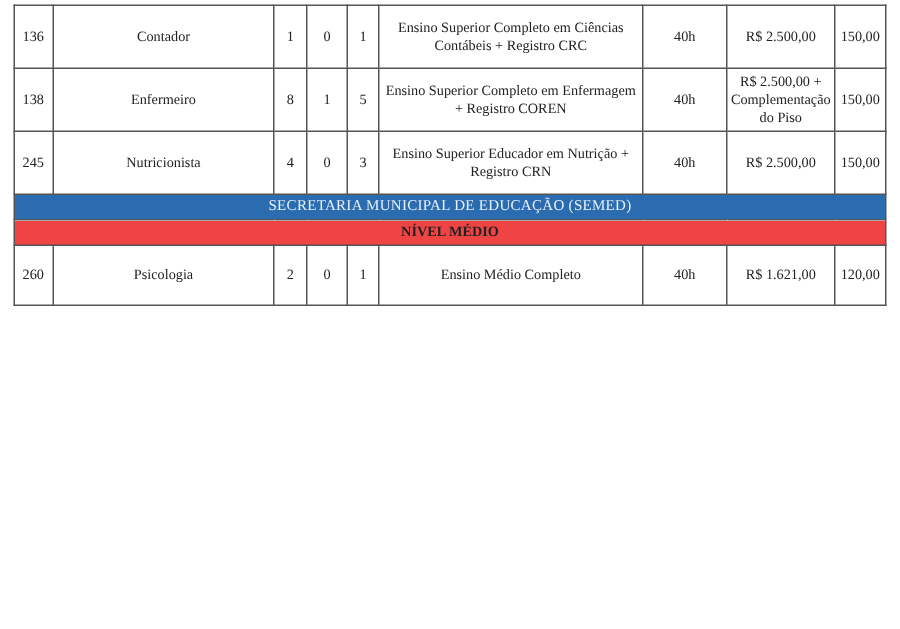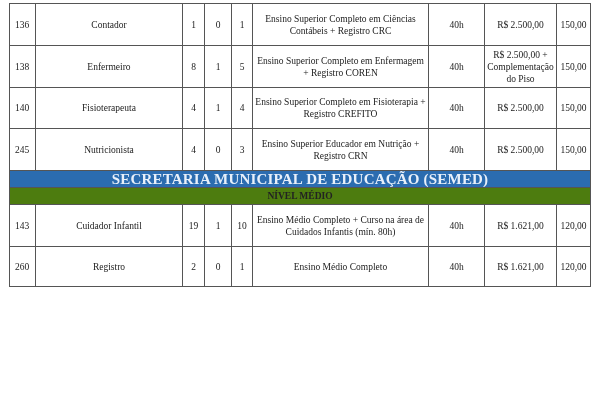--- a/index.html
+++ b/index.html
@@ -5,23 +5,23 @@
     html, body { margin: 0; padding: 0; background: #ffffff; }
     body { width: 600px; height: 419px; position: relative; overflow: hidden;
            font-family: "Liberation Serif", "DejaVu Serif", serif; color: #222; }
     table { position: absolute; left: 9px; top: 3px; border-collapse: collapse;
             table-layout: fixed; width: 581px; }
     td { border: 1px solid #555; text-align: center; vertical-align: middle;
          font-size: 9.5px; line-height: 12px; padding: 0 2px; overflow: hidden; }
     td.num { text-align: left; padding-left: 5px; }
     tr.data { height: 42px; }
     tr.data.short { height: 41px; }
-    tr.band-blue td { background: #2b6cb0; color: #e8f0fa; font-weight: bold; height: 16px;
-                      font-size: 15px; letter-spacing: 0.2px; border-color: #555; }
-    tr.band-gray td { background: #4d7c0f; color: #222; font-weight: bold; height: 16px;
+    tr.band-blue td { background: #2b6cb0; color: #e8f0fa; font-weight: normal; height: 16px;
+                      font-size: 10px; letter-spacing: 0.2px; border-color: #555; }
+    tr.band-gray td { background: #ef4444; color: #222; font-weight: bold; height: 16px;
                       font-size: 9.5px; }
     .c1 { width: 26px; } .c2 { width: 147px; } .c3 { width: 22px; } .c4 { width: 27px; }
     .c5 { width: 21px; } .c6 { width: 176px; } .c7 { width: 56px; } .c8 { width: 72px; }
     .c9 { width: 34px; }
   </style>
 </head>
 <body>
 
 <table>
   <colgroup>
@@ -51,62 +51,40 @@
       <td class="num">138</td>
       <td>Enfermeiro</td>
       <td>8</td>
       <td>1</td>
       <td>5</td>
       <td>Ensino Superior Completo em Enfermagem + Registro COREN</td>
       <td>40h</td>
       <td>R$ 2.500,00 + Complementação do Piso</td>
       <td>150,00</td>
     </tr>
-    <tr class="data short">
-      <td class="num">140</td>
-      <td>Fisioterapeuta</td>
-      <td>4</td>
-      <td>1</td>
-      <td>4</td>
-      <td>Ensino Superior Completo em Fisioterapia + Registro CREFITO</td>
-      <td>40h</td>
-      <td>R$ 2.500,00</td>
-      <td>150,00</td>
-    </tr>
     <tr class="data">
       <td class="num">245</td>
       <td>Nutricionista</td>
       <td>4</td>
       <td>0</td>
       <td>3</td>
       <td>Ensino Superior Educador em Nutrição + Registro CRN</td>
       <td>40h</td>
       <td>R$ 2.500,00</td>
       <td>150,00</td>
     </tr>
     <tr class="band-blue">
       <td colspan="9">SECRETARIA MUNICIPAL DE EDUCAÇÃO (SEMED)</td>
     </tr>
     <tr class="band-gray">
       <td colspan="9">NÍVEL MÉDIO</td>
     </tr>
-    <tr class="data">
-      <td class="num">143</td>
-      <td>Cuidador Infantil</td>
-      <td>19</td>
-      <td>1</td>
-      <td>10</td>
-      <td>Ensino Médio Completo + Curso na área de Cuidados Infantis (mín. 80h)</td>
-      <td>40h</td>
-      <td>R$ 1.621,00</td>
-      <td>120,00</td>
-    </tr>
     <tr class="data" style="height:40px">
       <td class="num">260</td>
-      <td>Registro</td>
+      <td>Psicologia</td>
       <td>2</td>
       <td>0</td>
       <td>1</td>
       <td>Ensino Médio Completo</td>
       <td>40h</td>
       <td>R$ 1.621,00</td>
       <td>120,00</td>
     </tr>
   </tbody>
 </table>

